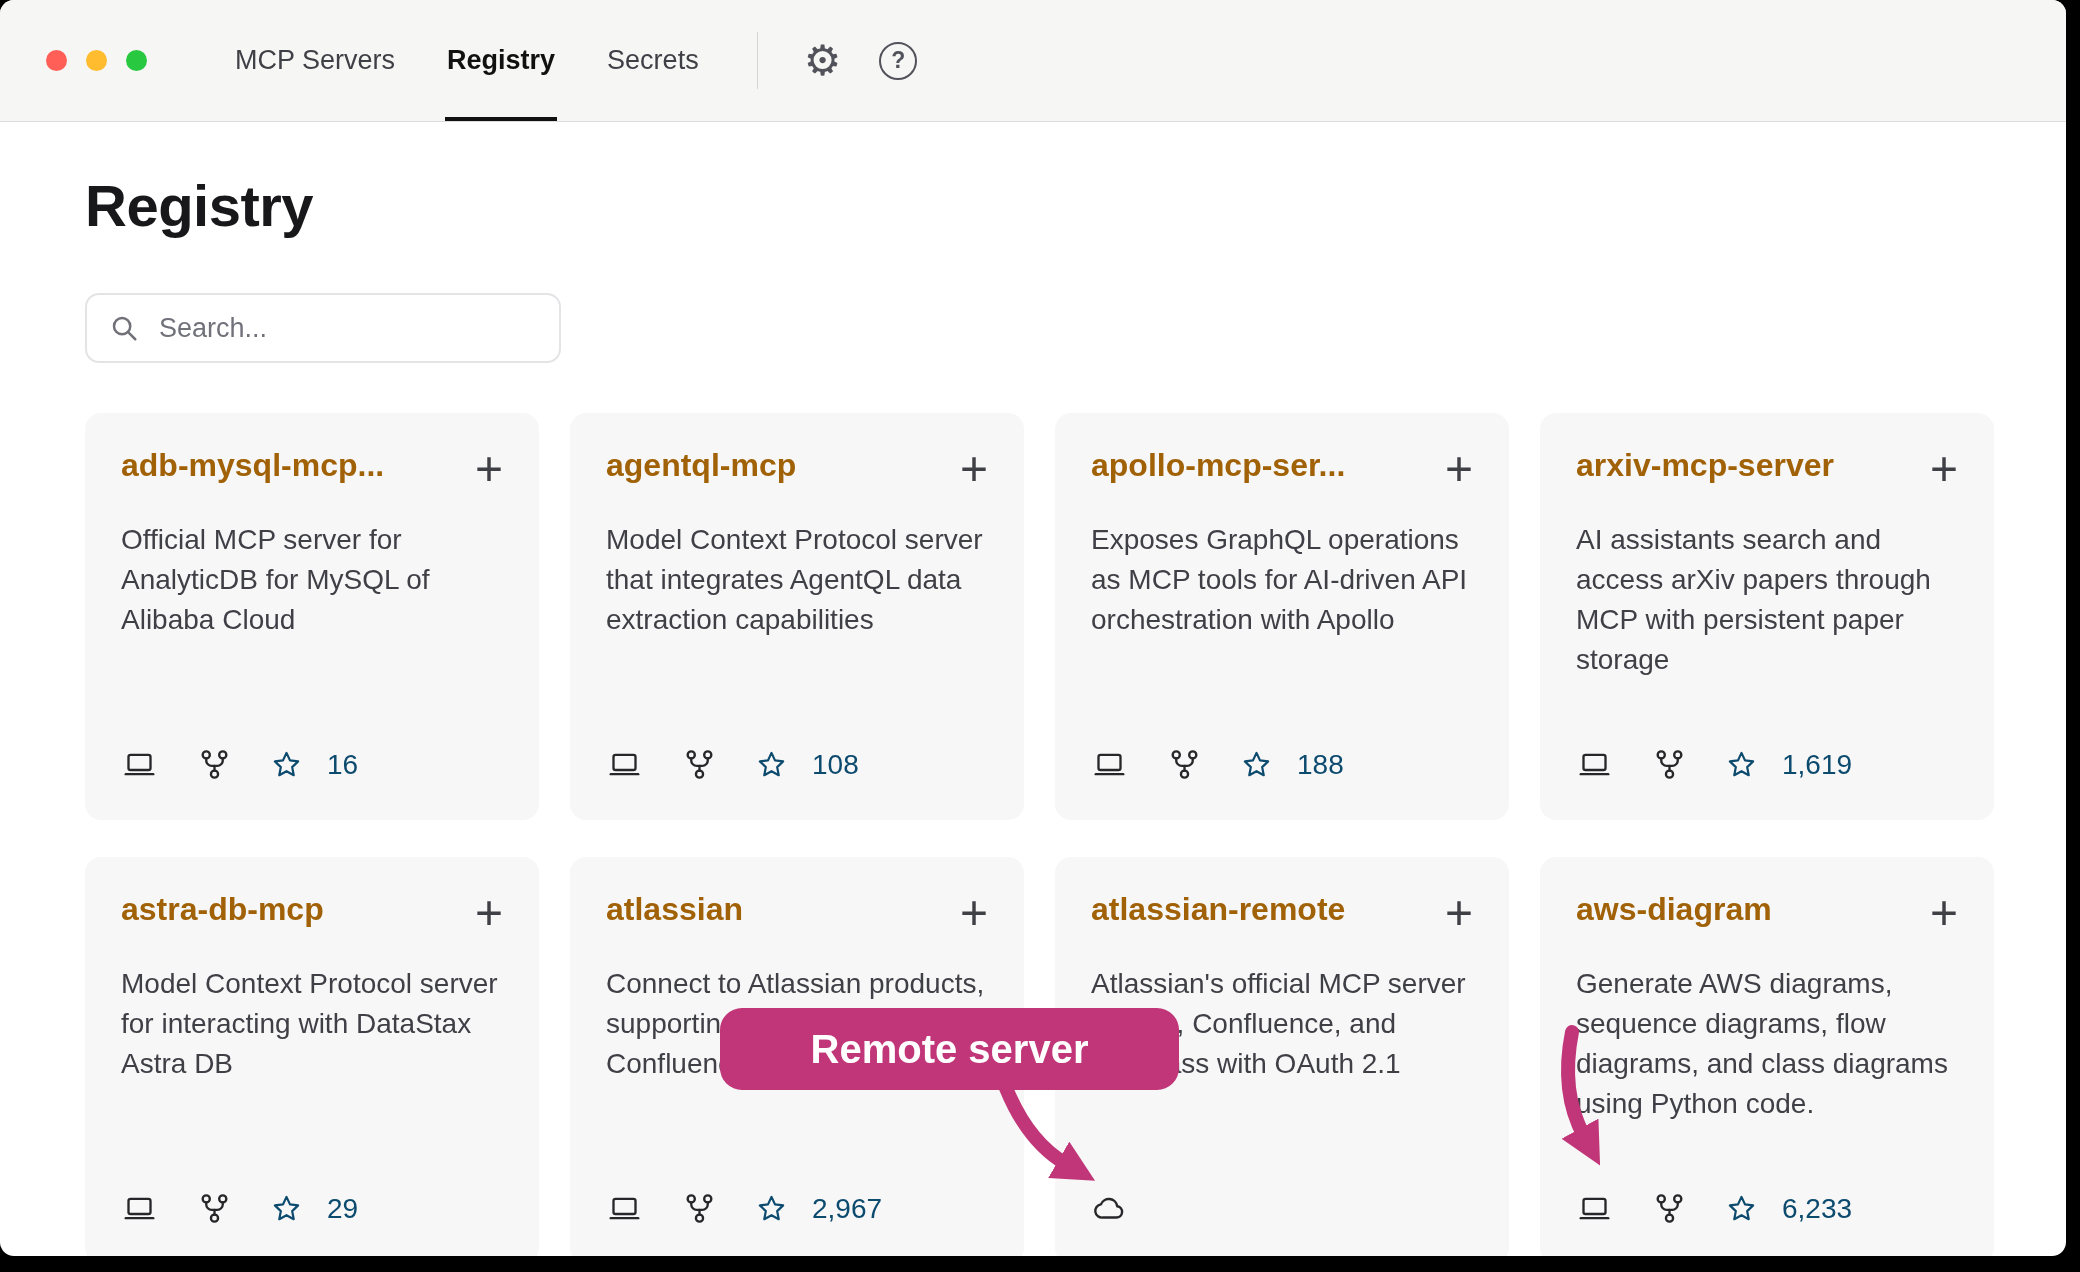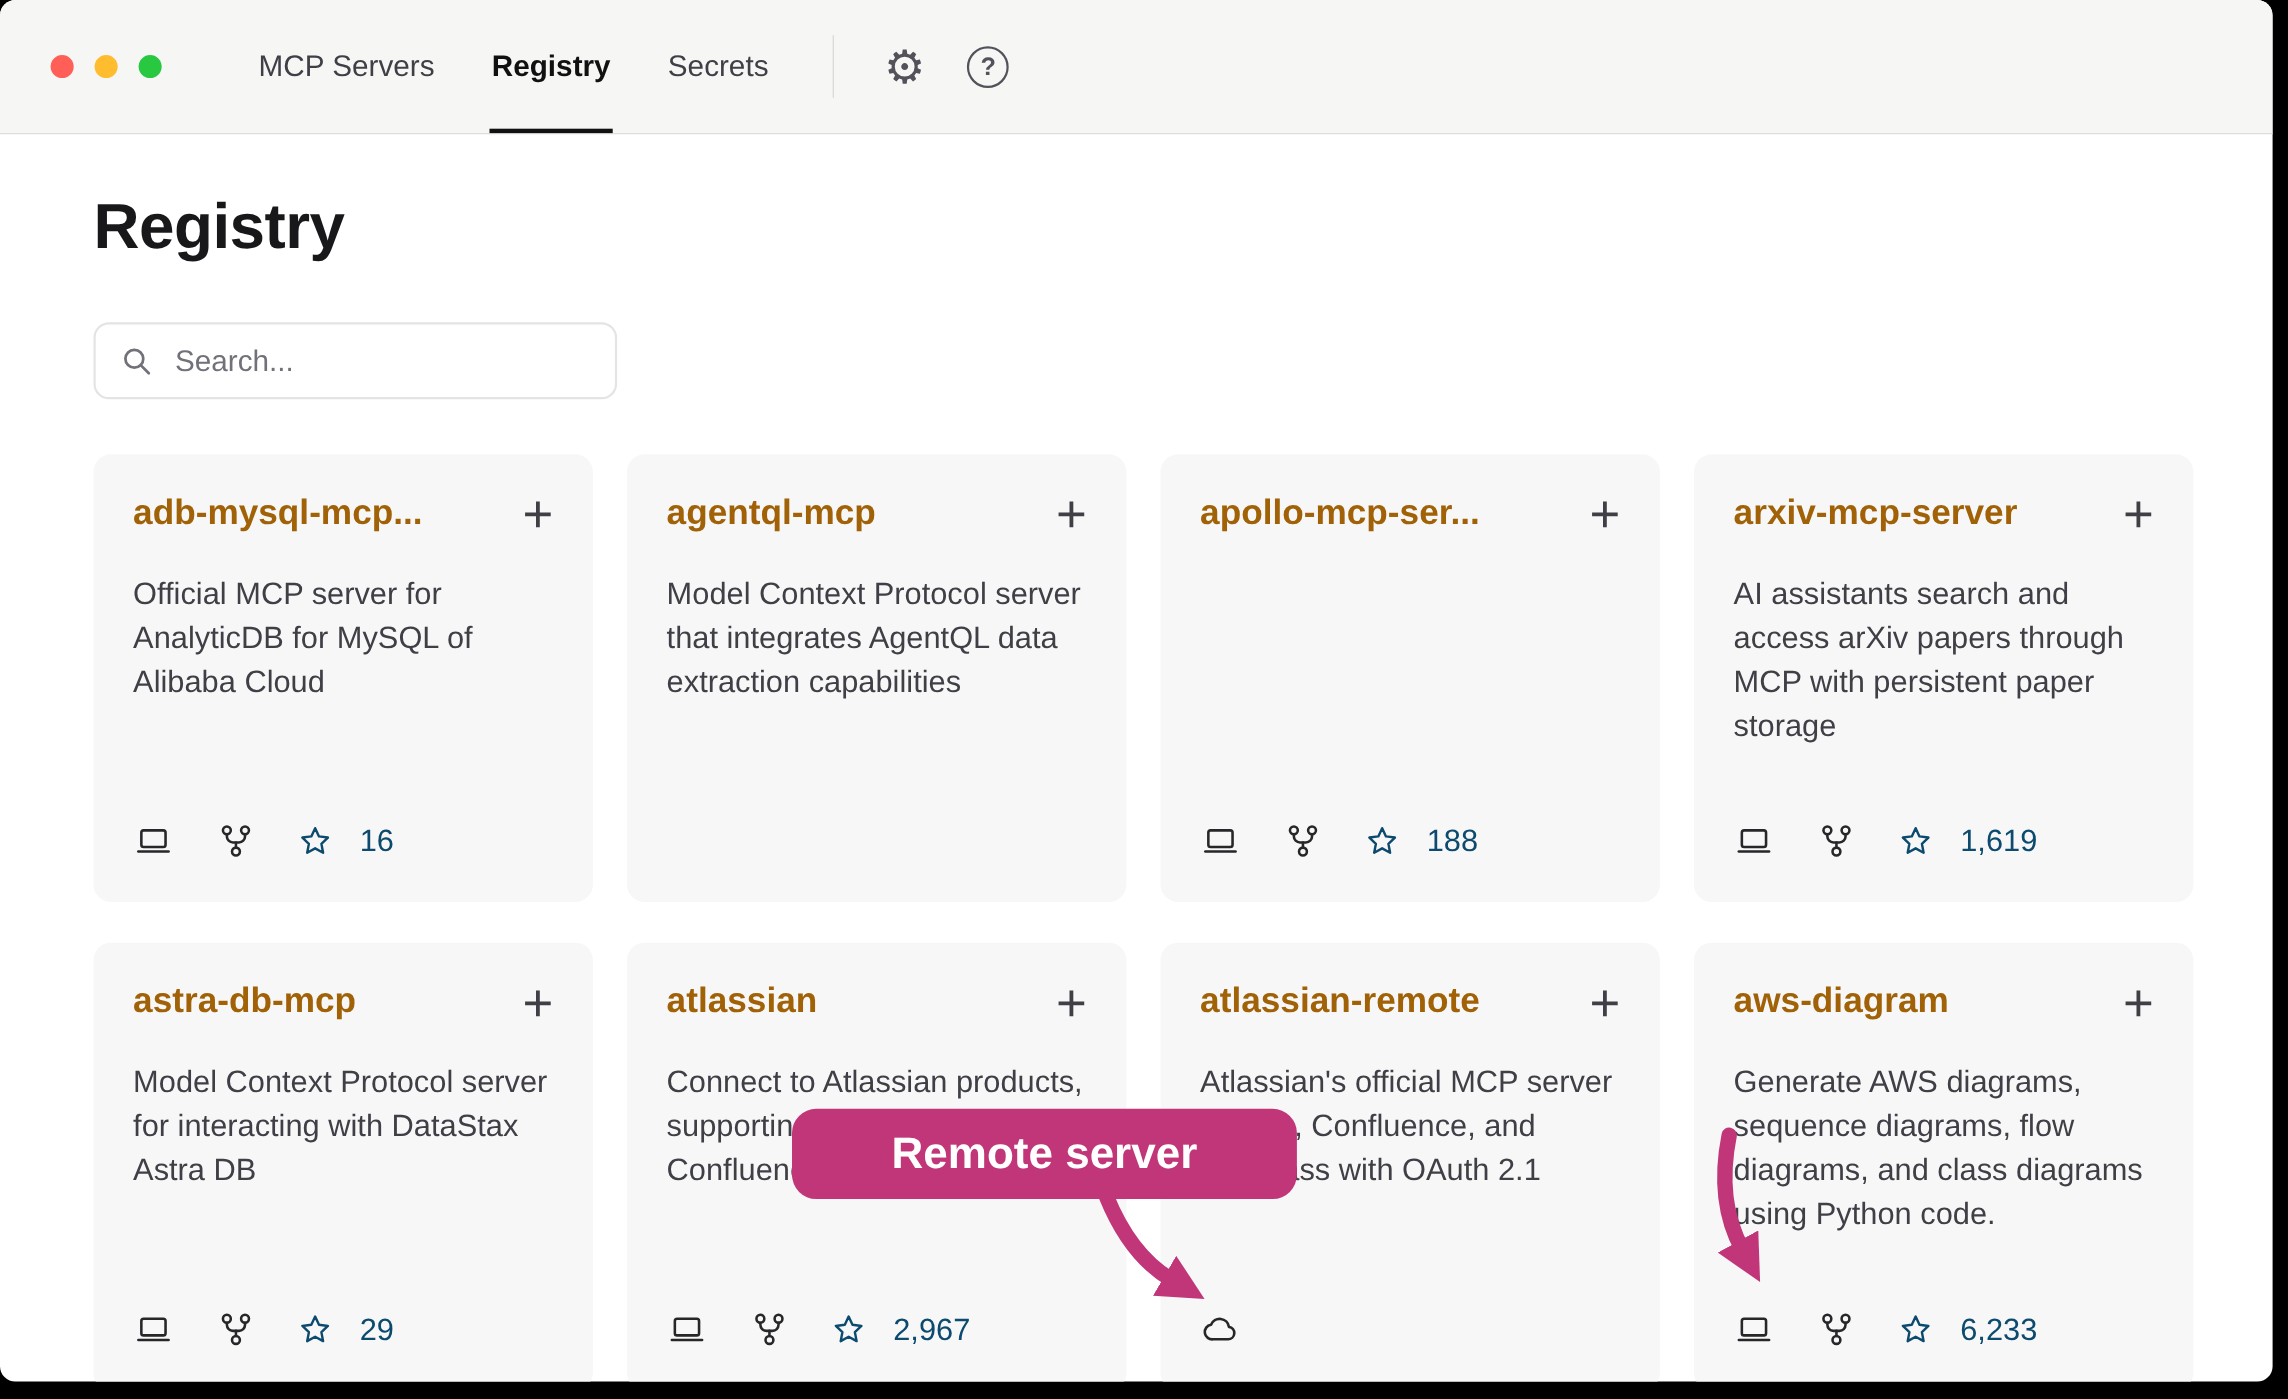--- a/index.html
+++ b/index.html
@@ -156,26 +156,53 @@
         <span class="count">16</span>
       </span>
     </div>
   </div>
         <div class="card">
     <div class="card-head">
       <h3 class="card-title">agentql-mcp</h3>
       <button class="add-btn">+</button>
     </div>
     <p class="card-desc">Model Context Protocol server that integrates AgentQL data extraction capabilities</p>
+    <div class="card-footer">
+      <span class="icn laptop">
+        <svg viewBox="0 0 24 24" width="37" height="33" fill="none" stroke="currentColor" stroke-width="1.7" stroke-linecap="round" stroke-linejoin="round">
+          <rect x="4" y="5" width="16" height="11" rx="1.5"></rect>
+                <path d="M2 19h20"></path>
+        </svg>
+      </span>
+
+      <span class="icn branch">
+        <svg viewBox="0 0 24 24" width="33" height="35" fill="none" stroke="currentColor" stroke-width="1.7" stroke-linecap="round" stroke-linejoin="round">
+          <circle cx="6" cy="5" r="2.6"></circle>
+                <circle cx="18" cy="5" r="2.6"></circle>
+          <circle cx="12" cy="19" r="2.6"></circle>
+          <path d="M6 7.6V9a4 4 0 0 0 4 4h4a4 4 0 0 0 4-4V7.6"></path>
+                <path d="M12 13v3.4"></path>
+        </svg>
+      </span>
+      <span class="stars">
+        <span class="icn star">
+          <svg viewBox="0 0 24 24" width="31" height="31" fill="none" stroke="currentColor" stroke-width="1.7" stroke-linejoin="round">
+            <path d="M12 3l2.7 5.8 6.3.8-4.6 4.4 1.2 6.3L12 17.2 6.4 20.3l1.2-6.3L3 9.6l6.3-.8z"></path>
+          </svg>
+        </span>
+        <span class="count">108</span>
+      </span>
+    </div>
   </div>
         <div class="card">
     <div class="card-head">
       <h3 class="card-title">apollo-mcp-ser...</h3>
       <button class="add-btn">+</button>
     </div>
+    <p class="card-desc">Exposes GraphQL operations as MCP tools for AI-driven API orchestration with Apollo</p>
     <div class="card-footer">
       <span class="icn laptop">
         <svg viewBox="0 0 24 24" width="37" height="33" fill="none" stroke="currentColor" stroke-width="1.7" stroke-linecap="round" stroke-linejoin="round">
           <rect x="4" y="5" width="16" height="11" rx="1.5"></rect>
                 <path d="M2 19h20"></path>
         </svg>
       </span>
 
       <span class="icn branch">
         <svg viewBox="0 0 24 24" width="33" height="35" fill="none" stroke="currentColor" stroke-width="1.7" stroke-linecap="round" stroke-linejoin="round">

